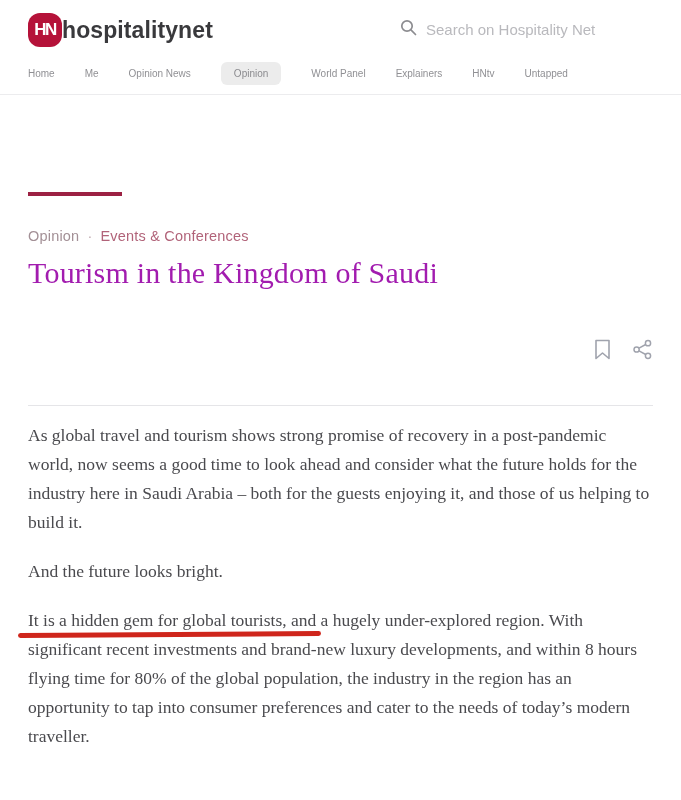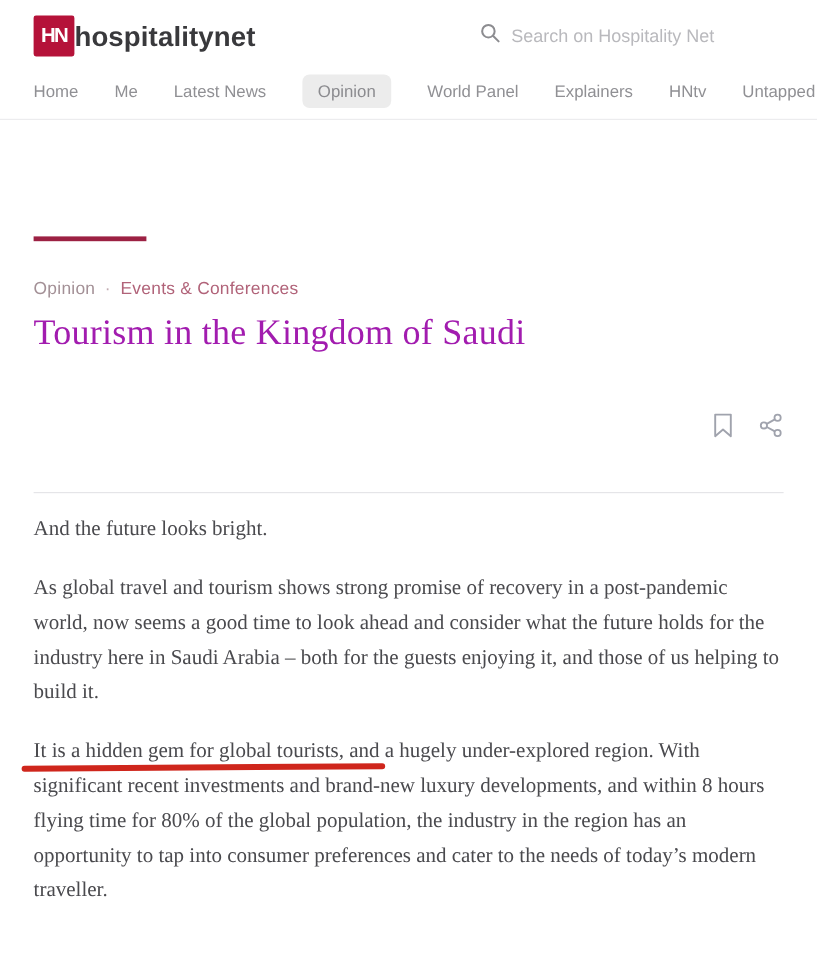--- a/index.html
+++ b/index.html
@@ -3,21 +3,21 @@
 <meta charset="utf-8">
 <style>
   * { margin: 0; padding: 0; box-sizing: border-box; }
   html, body { width: 681px; height: 800px; background: #ffffff; overflow: hidden; }
   body { font-family: "Liberation Sans", sans-serif; position: relative; }
 
   
   .header { position: relative; padding: 12px 28px 0 28px; }
   .brand-row { display: flex; align-items: center; height: 36px; }
   .logo-badge {
-    width: 34px; height: 34px; background: #b51239; border-radius: 2px;
+    width: 34px; height: 34px; background: #b51239; border-radius: 12px;
     display: flex; align-items: center; justify-content: center;
     color: #fff; font-weight: 700; font-size: 17px; letter-spacing: -1.5px;
   }
   .brand-name {
     font-size: 23px; font-weight: 600; color: #39393c;
     letter-spacing: 0.1px;
   }
   .search-box {
     position: absolute; left: 400px; top: 19px; display: flex; align-items: center;
   }
@@ -28,21 +28,21 @@
     font-size: 15px; color: #4c1d95; width: 225px; margin-left: 9px;
   }
   .search-input::placeholder { color: #b9b9bd; opacity: 1; }
 
   
   .nav {
     display: flex; align-items: center; gap: 30px;
     margin: 14px 0 0 28px; padding-bottom: 9px;
   }
   .nav-item {
-    font-size: 14px; color: #909094; text-decoration: none; cursor: pointer;
+    font-size: 10px; color: #909094; text-decoration: none; cursor: pointer;
     padding: 6px 0; border-radius: 6px; white-space: nowrap;
   }
   .nav-item.active { background: #ececec; padding: 6px 13px; color: #8b8b8f; }
   .header-divider { width: 681px; height: 0; border-top: 1px solid #ececee; }
 
   
   .main { padding: 0 28px; }
   .accent-bar {
     width: 94px; height: 4px; background: #9c2143; margin-top: 97px;
   }
@@ -101,21 +101,21 @@
         <line x1="11.2" y1="11.2" x2="15.5" y2="15.5" stroke="#8c8c90" stroke-width="1.7" stroke-linecap="round"></line>
       </svg>
     </span>
     <input class="search-input" type="text" placeholder="Search on Hospitality Net" style="">
   </div>
 </header>
 
 <nav class="nav">
   <a class="nav-item">Home</a>
   <a class="nav-item">Me</a>
-  <a class="nav-item">Latest News</a>
+  <a class="nav-item">Opinion News</a>
   <a class="nav-item active">Opinion</a>
   <a class="nav-item">World Panel</a>
   <a class="nav-item">Explainers</a>
   <a class="nav-item">HNtv</a>
   <a class="nav-item">Untapped</a>
 </nav>
 <div class="header-divider"></div>
 
 <main class="main">
   <div class="accent-bar"></div>
@@ -147,17 +147,17 @@
           <line x1="7" y1="9.2" x2="13.7" y2="5.5" stroke="#a0a3ad" stroke-width="1.5"></line>
           <line x1="7" y1="11.8" x2="13.7" y2="15.5" stroke="#a0a3ad" stroke-width="1.5"></line>
         </svg>
       </span>
     </button>
   </div>
 
   <div class="content-divider"></div>
 
   <div class="body-copy">
+    <p>As global travel and tourism shows strong promise of recovery in a post-pandemic world, now seems a good time to look ahead and consider what the future holds for the industry here in Saudi Arabia – both for the guests enjoying it, and those of us helping to build it.</p>
     <p>And the future looks bright.</p>
-    <p>As global travel and tourism shows strong promise of recovery in a post-pandemic world, now seems a good time to look ahead and consider what the future holds for the industry here in Saudi Arabia – both for the guests enjoying it, and those of us helping to build it.</p>
     <p><span class="annotated"><span>It is a hidden gem for global tourists, and</span><span class="annotation-underline"></span></span><span> a hugely under-explored region. With significant recent investments and brand-new luxury developments, and within 8 hours flying time for 80% of the global population, the industry in the region has an opportunity to tap into consumer preferences and cater to the needs of today’s modern traveller.</span></p>
   </div>
 </main>
 
 </body></html>

